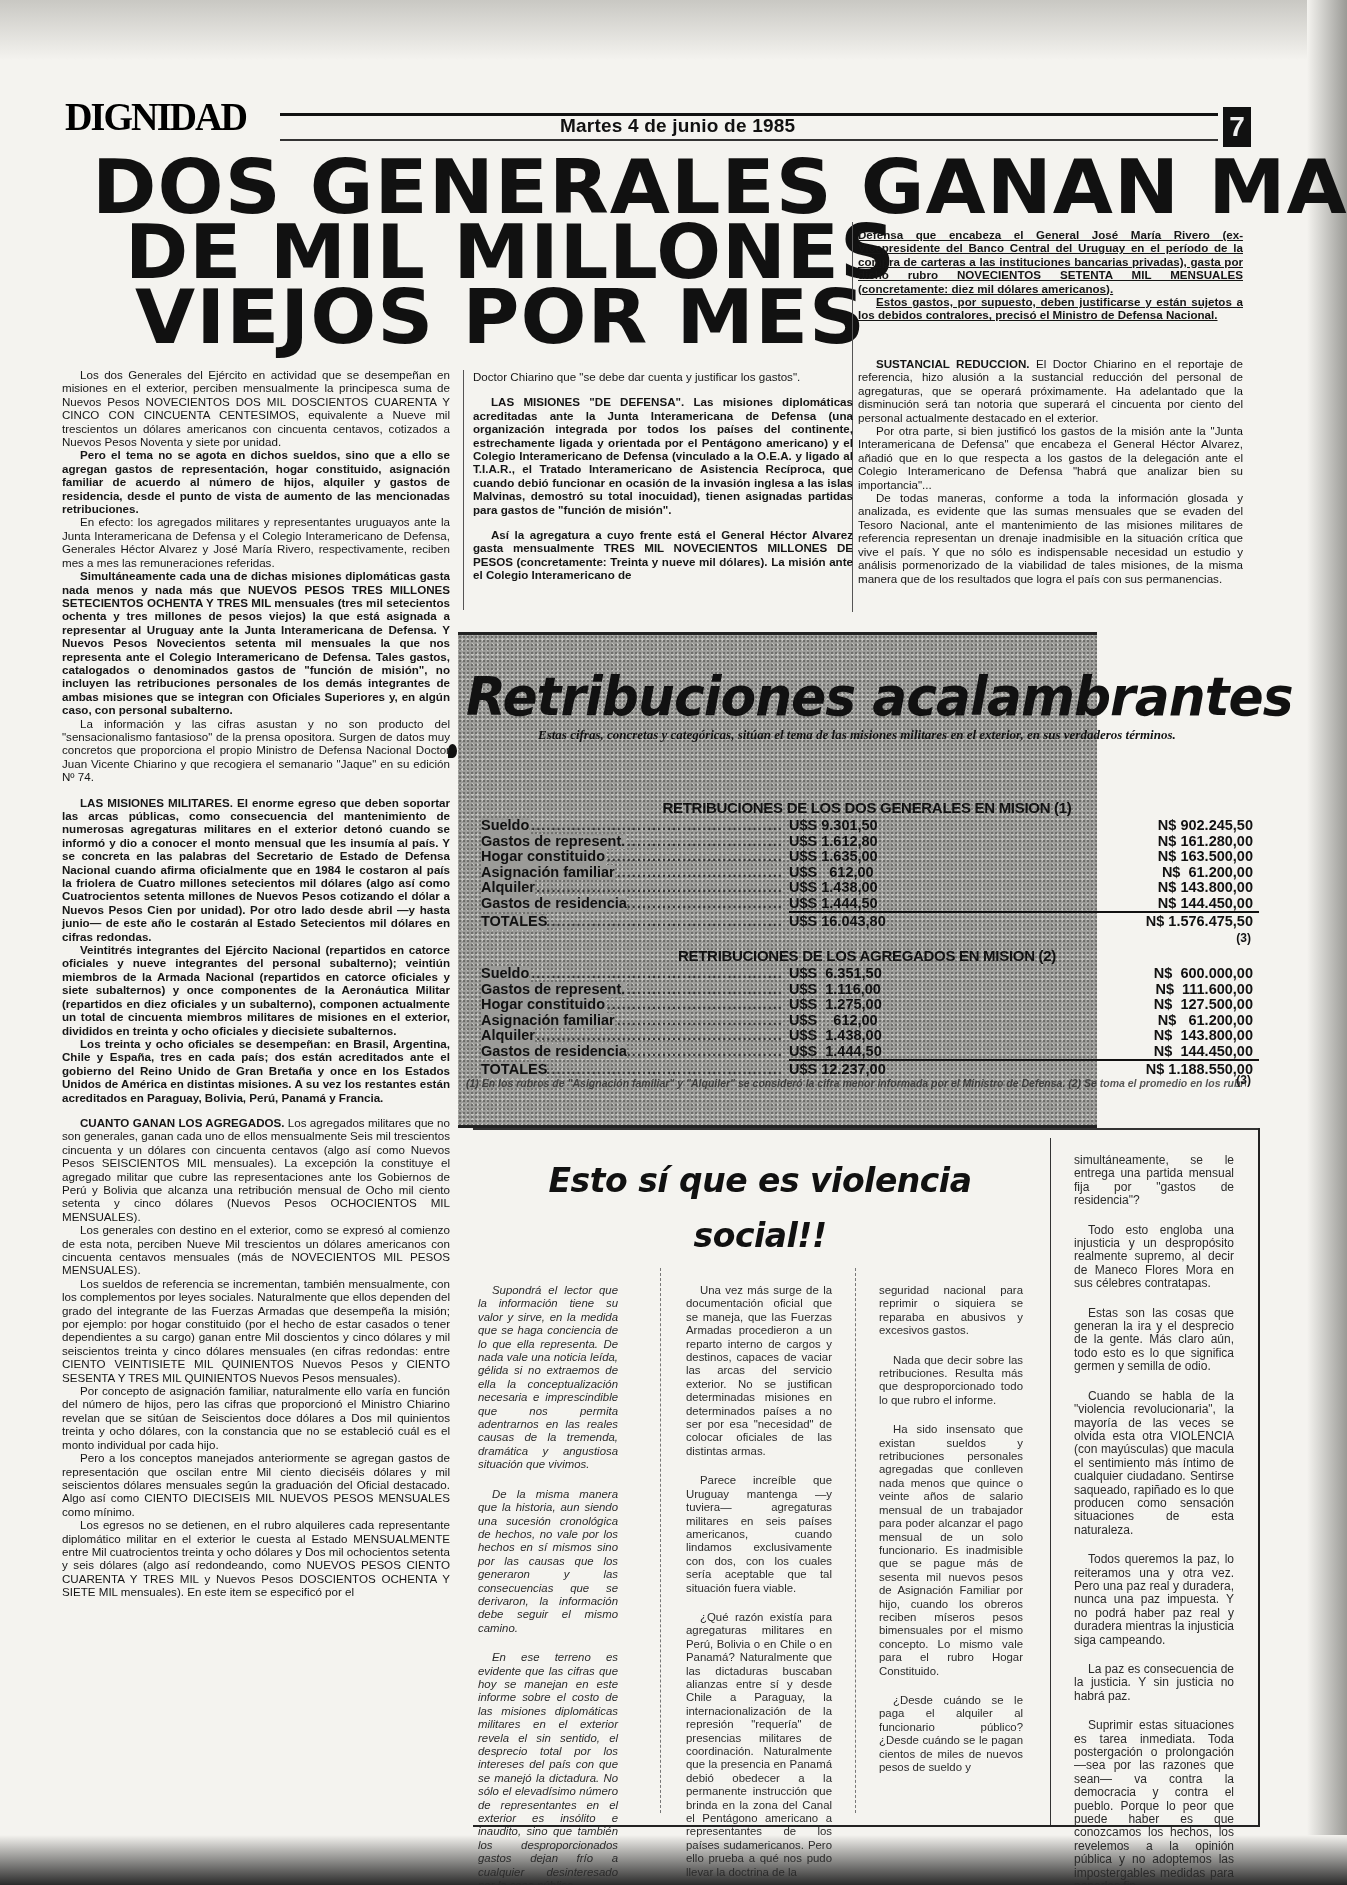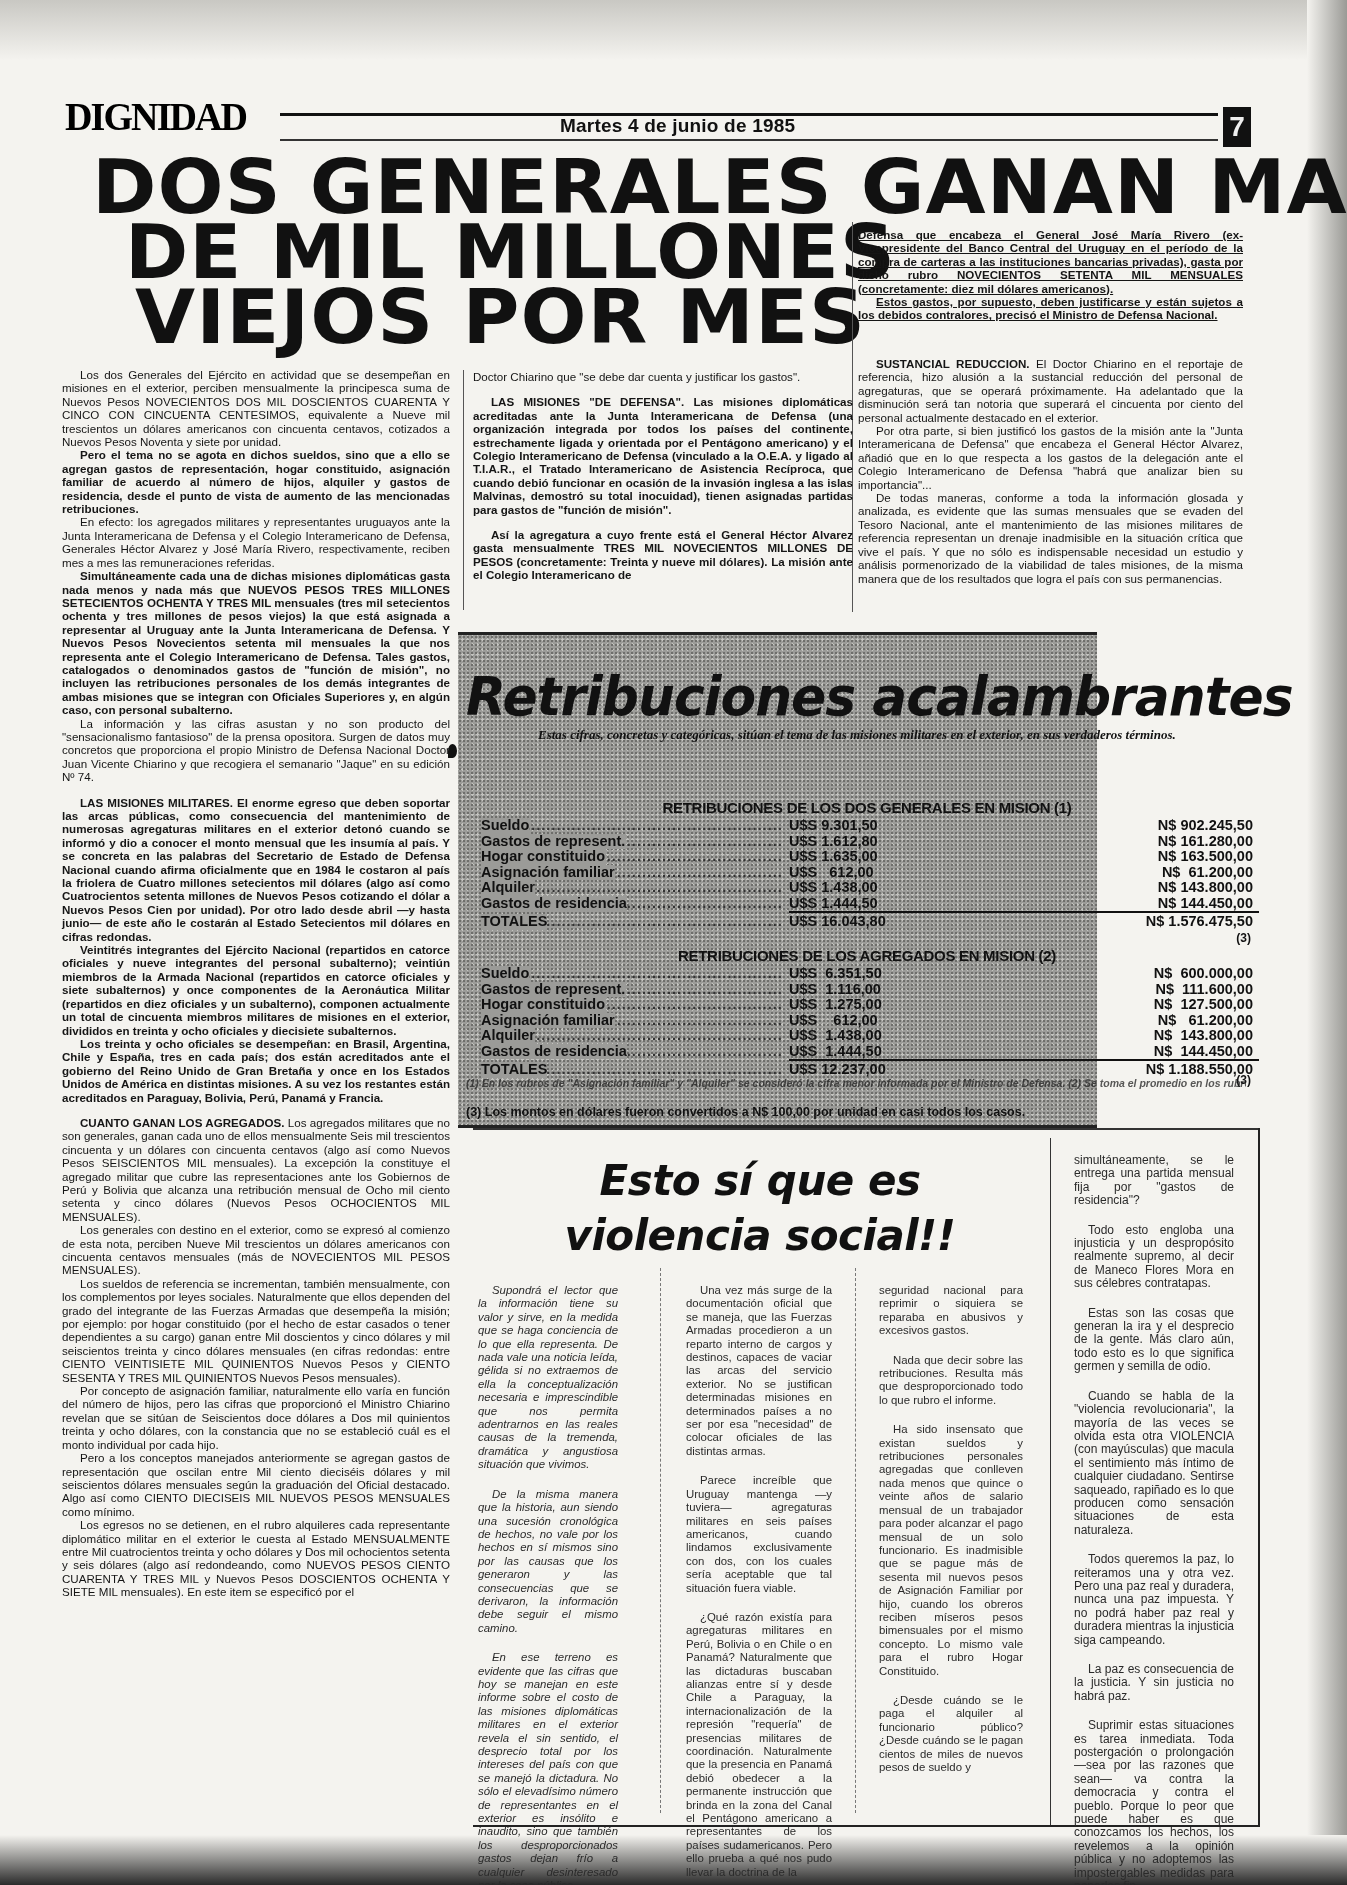--- a/index.html
+++ b/index.html
@@ -58,21 +58,21 @@
   .total-rule { position:absolute; height:2px; background:#111; }
   .note3 { position:absolute; right:16px; font-size:12px; font-weight:bold; }
   .foot1 { position:absolute; left:8px; top:442px; width:780px; font-size:10.5px; font-weight:bold; font-style:italic; color:#222; opacity:0.75; white-space:nowrap; overflow:hidden; }
   .foot2 { position:absolute; left:8px; top:470px; width:780px; font-size:12.5px; font-weight:bold; color:#111; white-space:nowrap; }
   .leader { color:#333; letter-spacing:1px; }
 
   
   .box2 { position:absolute; left:473px; top:1128px; width:785px; height:697px; border-top:2px solid #333; }
   .box2-right-rule { position:absolute; left:1258px; top:1128px; width:2px; height:697px; background:#222; }
   .box2-bottom-rule { position:absolute; left:473px; top:1825px; width:787px; height:2px; background:#222; }
-  .h-esto { position:absolute; left:510px; top:1153px; font-family:"DejaVu Sans", sans-serif; font-weight:bold; font-style:italic; font-size:42px; line-height:55px; text-align:center; width:500px; color:#111; letter-spacing:-0.5px; }
+  .h-esto { position:absolute; left:510px; top:1153px; font-family:"DejaVu Sans", sans-serif; font-weight:bold; font-style:italic; font-size:33px; line-height:55px; text-align:center; width:500px; color:#111; letter-spacing:-0.5px; }
   .thin { font-size:11.4px; line-height:13.4px; color:#2a2a2a; text-align:justify; }
   .thin p { margin:16px; text-indent:14px; }
   .c2a { position:absolute; left:462px; top:1268px; width:172px;font-style:italic; }
   .c2b { position:absolute; left:670px; top:1268px; width:178px; }
   .c2c { position:absolute; left:863px; top:1268px; width:176px; }
   .c2d { position:absolute; left:1058px; top:1138px; width:192px; font-size:12px; line-height:13.4px; }
   .vr-dash { position:absolute; width:0; border-left:1px dashed #777; }
   .vr-solid { position:absolute; width:1px; background:#333; }
 
   .bullet-mark { position:absolute; left:448px; top:744px; width:9px; height:14px; background:#111; border-radius:50% 50% 50% 0; }
@@ -228,21 +228,20 @@
     <div class="trow" style="margin-top:3px">
         <span class="dots1 leader">..................................................................</span>
         <span class="lbl" style="background:#9b9b98">TOTALES</span>
         <span class="usd">U$S 12.237,00</span>
         <span class="nuevos">N$ 1.188.550,00</span>
       </div>
     <div class="note3" style="top:126px;">(3)</div>
   </div>
 
   <div class="foot1">(1) En los rubros de "Asignación familiar" y "Alquiler" se consideró la cifra menor informada por el Ministro de Defensa. (2) Se toma el promedio en los rubros aludidos para los agregados militares.</div>
-  <div class="foot2">(3) Los montos en dólares fueron convertidos a N$ 100,00 por unidad en casi todos los casos.</div>
 </div>
 
 <div class="box2"></div>
 <div class="box2-right-rule"></div>
 <div class="box2-bottom-rule"></div>
 <div class="h-esto">Esto sí que es violencia social!!</div>
 
 <div class="thin c2a">
   <p>Supondrá el lector que la información tiene su valor y sirve, en la medida que se haga conciencia de lo que ella representa. De nada vale una noticia leída, gélida si no extraemos de ella la conceptualización necesaria e imprescindible que nos permita adentrarnos en las reales causas de la tremenda, dramática y angustiosa situación que vivimos.</p>
   <p>De la misma manera que la historia, aun siendo una sucesión cronológica de hechos, no vale por los hechos en sí mismos sino por las causas que los generaron y las consecuencias que se derivaron, la información debe seguir el mismo camino.</p>

